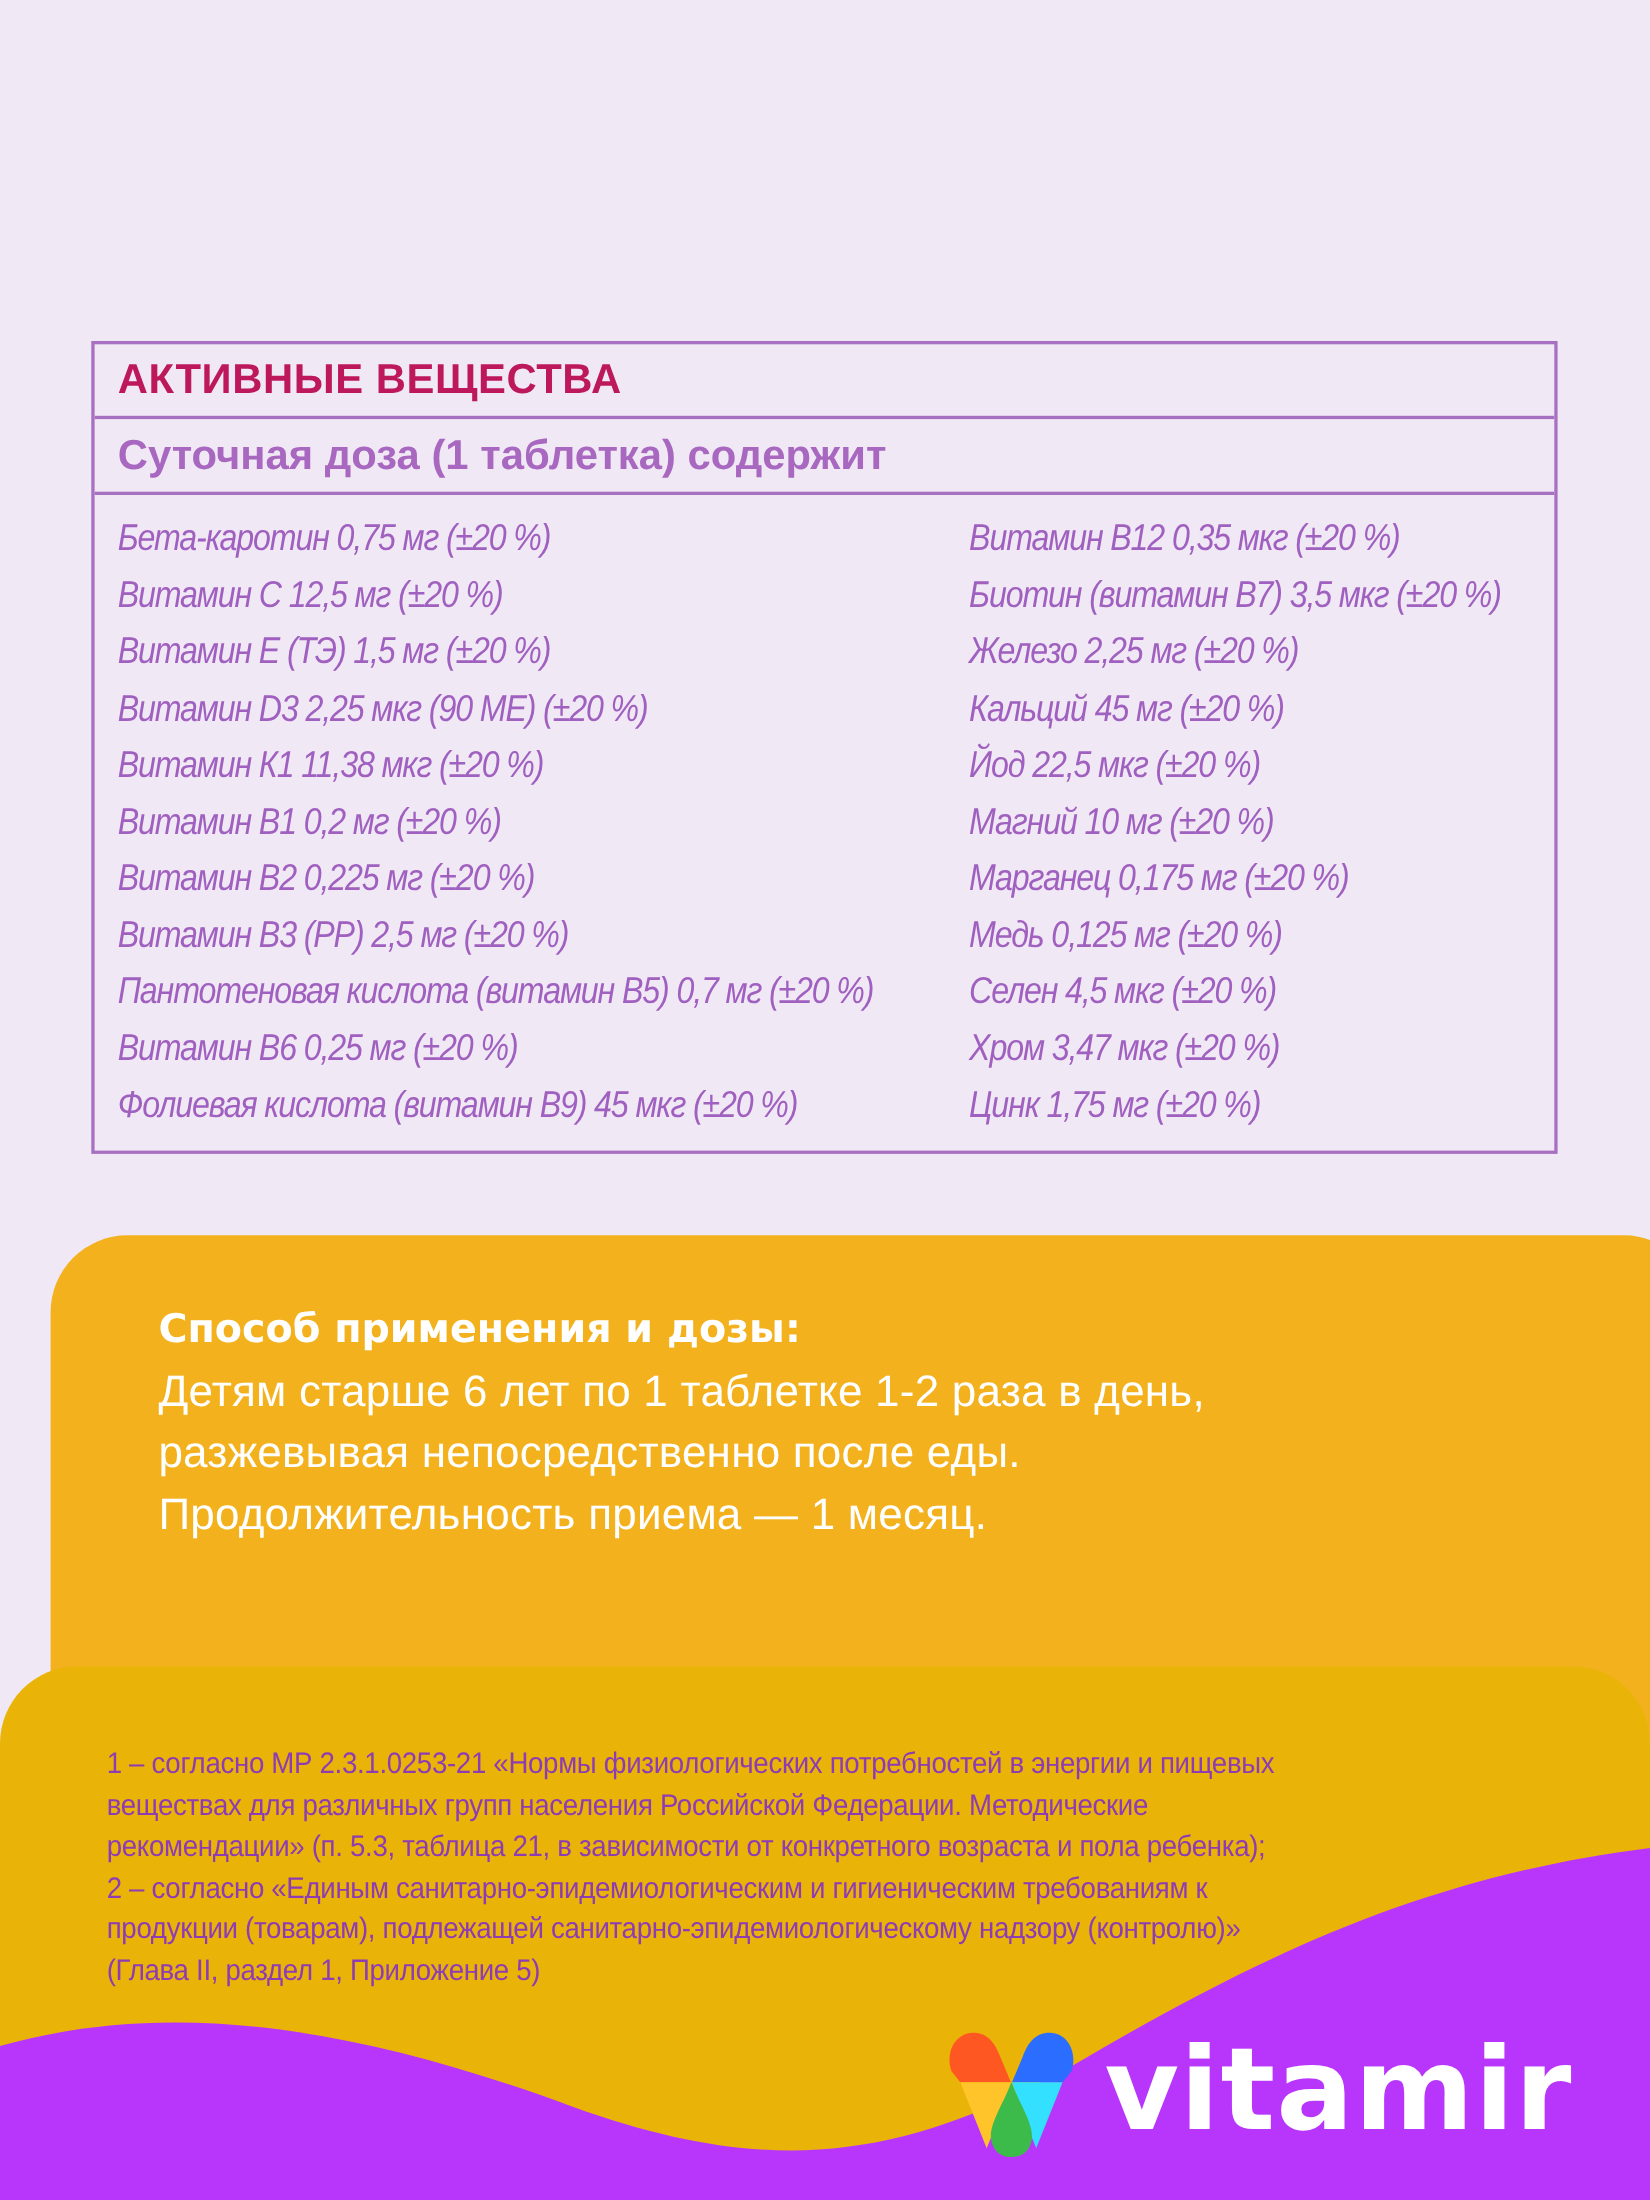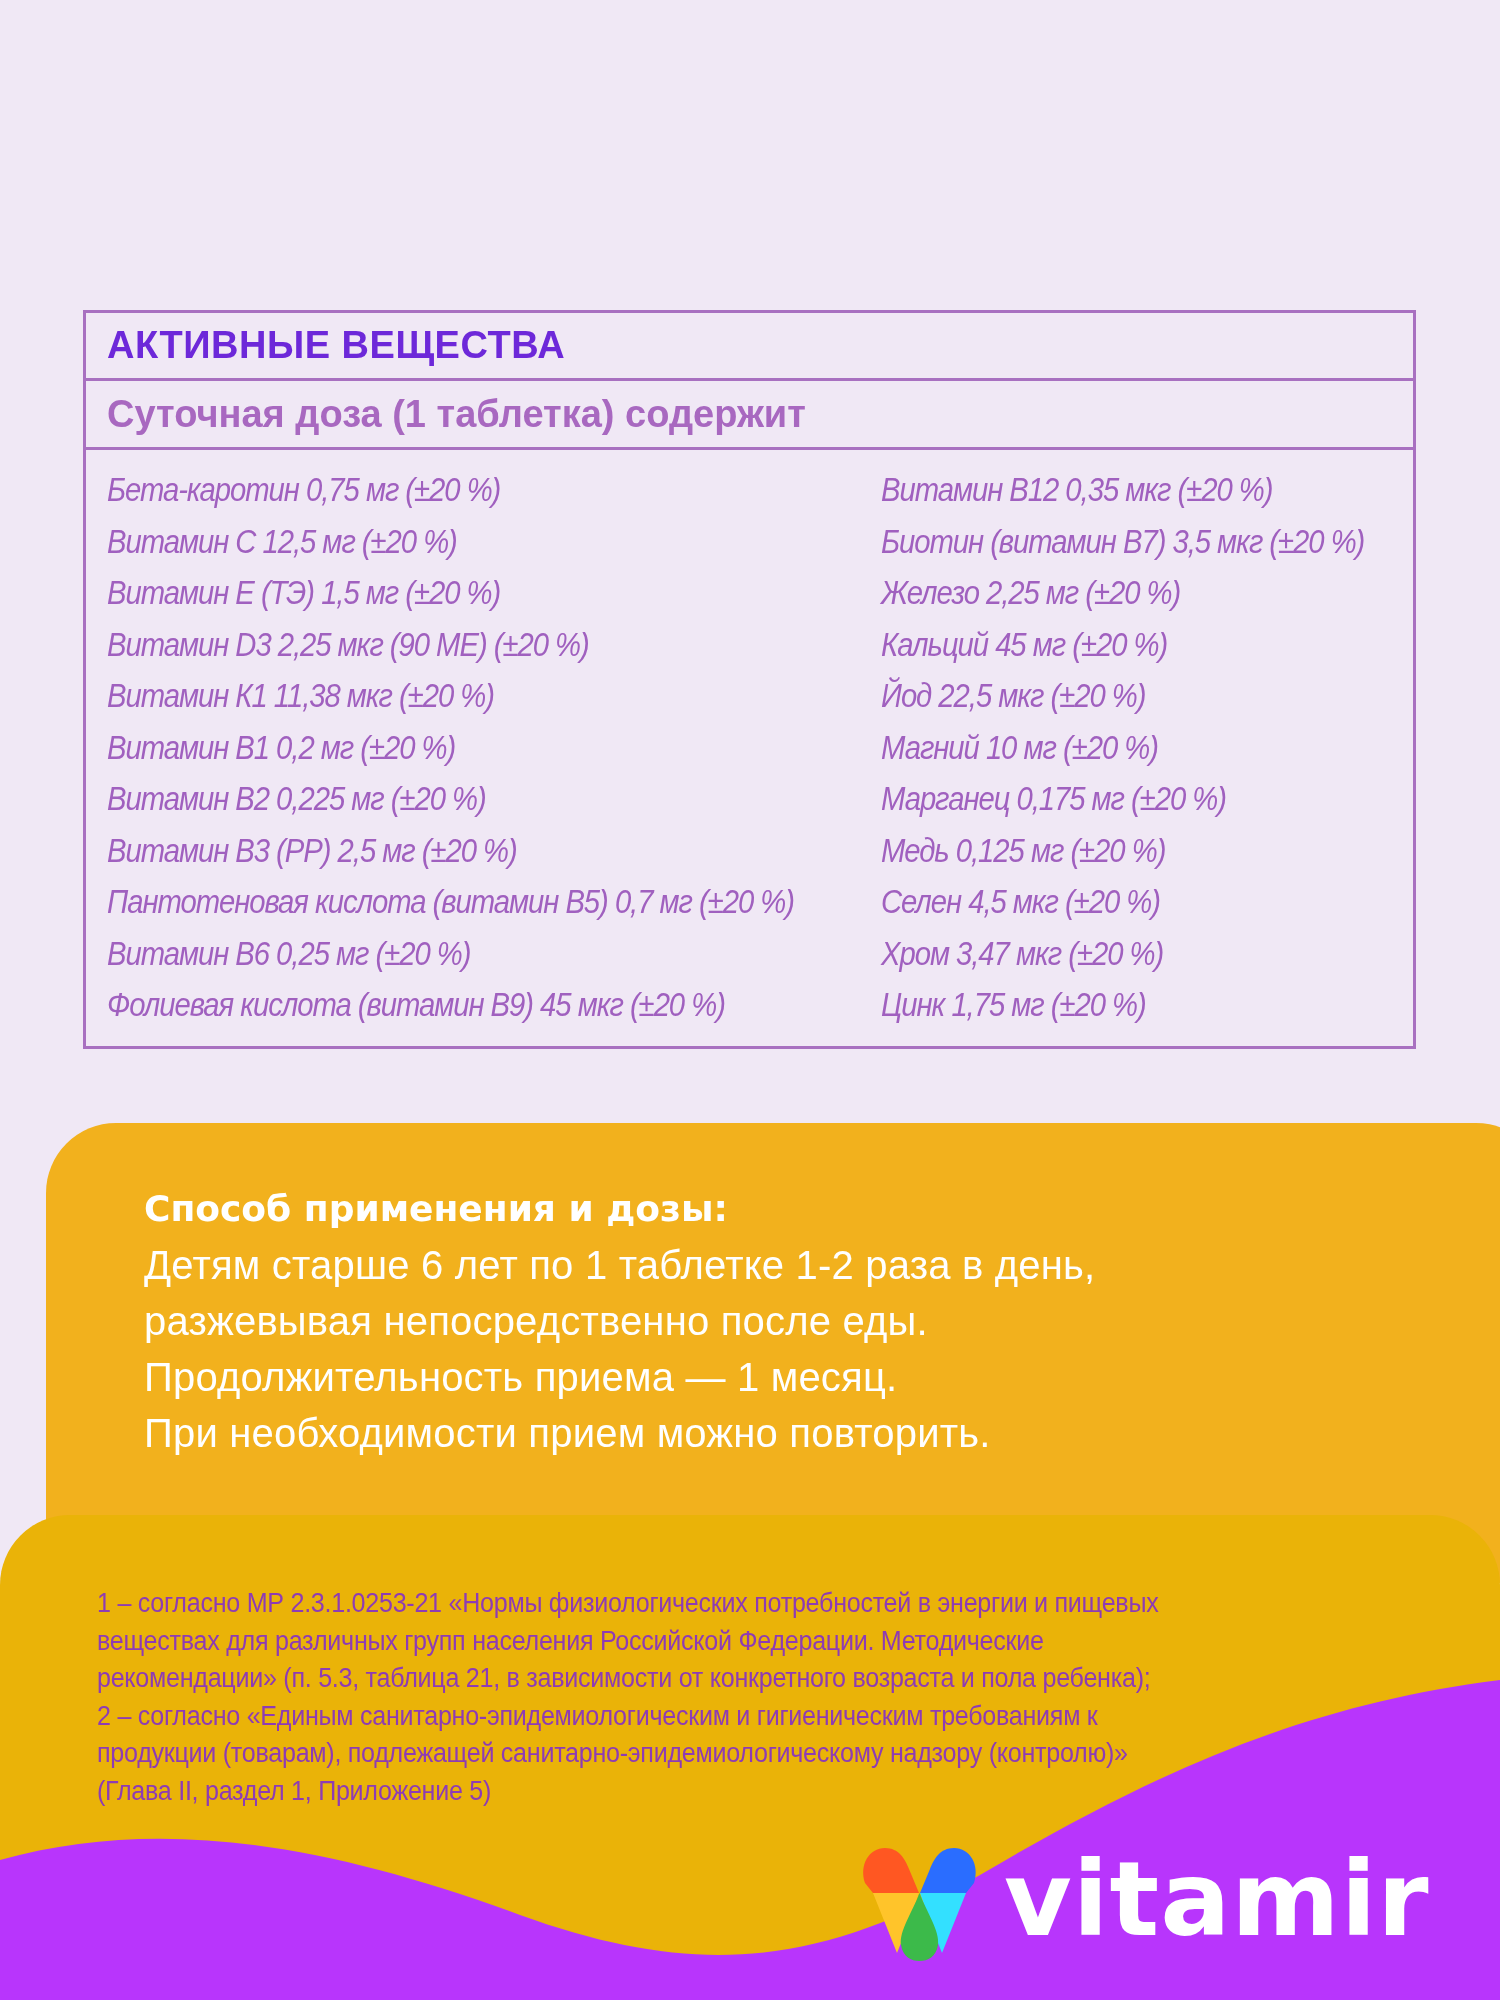--- a/index.html
+++ b/index.html
@@ -31,21 +31,21 @@
       border: 3px solid #a870c0;
     }
     .comp-header {
       height: 68px;
       border-bottom: 3px solid #a870c0;
       padding-left: 21px;
       display: flex; align-items: center;
       font-family: "Liberation Sans", sans-serif;
       font-weight: bold;
       font-size: 38px;
-      color: #6d28d9;
+      color: #be185d;
       letter-spacing: 0.5px;
     }
     .comp-subheader {
       height: 69px;
       border-bottom: 3px solid #a870c0;
       padding-left: 21px;
       display: flex; align-items: center;
       font-weight: bold;
       font-size: 38px;
       color: #a868c0;
@@ -193,21 +193,20 @@
       </ul>
     </div>
   </section>
 
   <section class="usage">
     <h2 class="usage-title">Способ применения и дозы:</h2>
     <ul class="usage-text">
       <li>Детям старше 6 лет по 1 таблетке 1-2 раза в день,</li>
       <li>разжевывая непосредственно после еды.</li>
       <li>Продолжительность приема — 1 месяц.</li>
-      <li>При необходимости прием можно повторить.</li>
     </ul>
   </section>
 
   <section class="footnotes">
     <svg class="wave" viewBox="0 0 1500 485" preserveAspectRatio="none">
       <path d="M0 345 C 160 300, 330 330, 520 400 C 700 465, 820 450, 980 360 C 1150 260, 1300 190, 1500 165 L1500 485 L0 485 Z" fill="#b835fc"></path>
     </svg>
     <ul class="footnote-text">
       <li>1 – согласно МР 2.3.1.0253-21 «Нормы физиологических потребностей в энергии и пищевых</li>
       <li>веществах для различных групп населения Российской Федерации. Методические</li>

